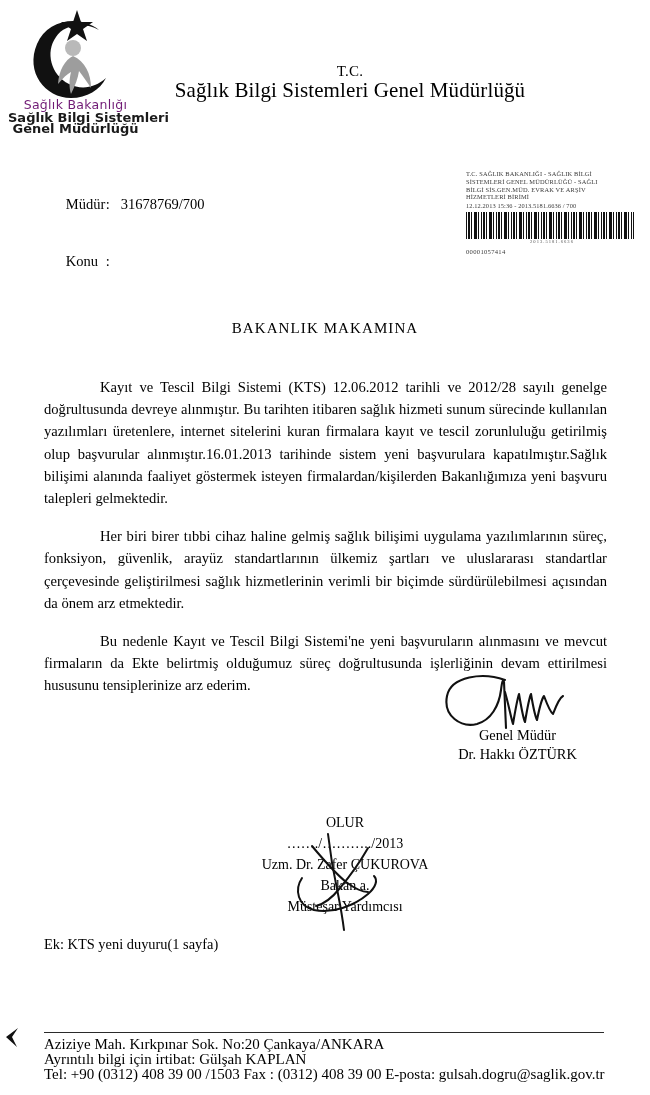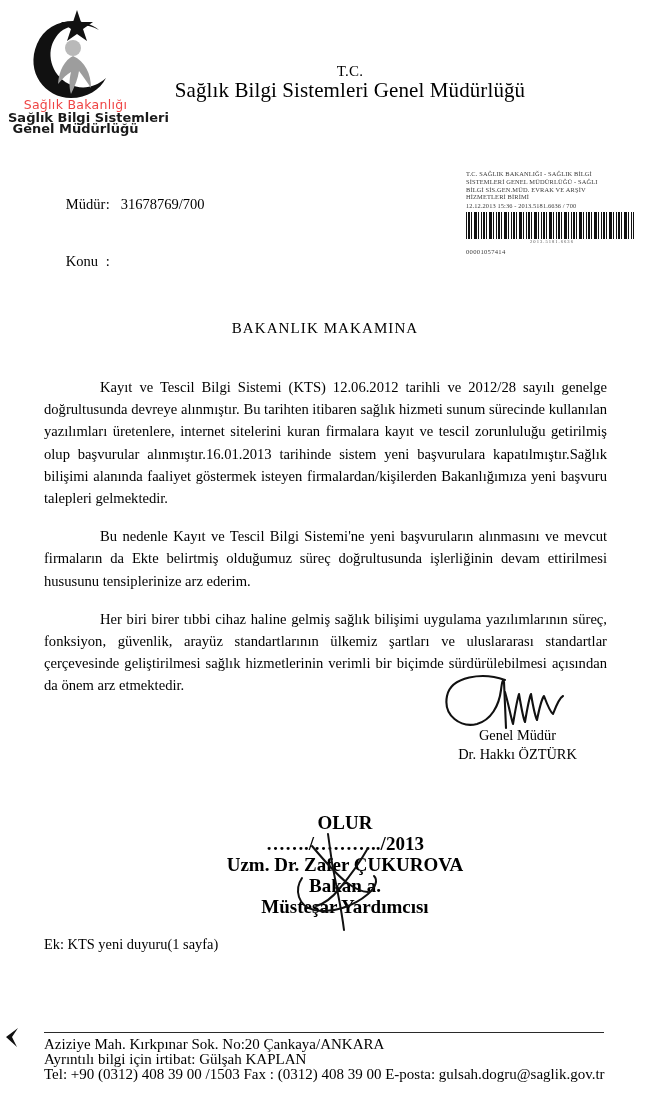--- a/index.html
+++ b/index.html
@@ -30,21 +30,21 @@
   .logo-mark {
     position: relative;
     width: 110px;
     height: 92px;
     margin: 0 auto;
   }
   .logo-mark svg { display: block; }
   .logo-caption-main {
     font-family: "DejaVu Sans", sans-serif;
     font-size: 12.5px;
-    color: #ef4444;
+    color: #701a75;
     letter-spacing: 0.3px;
     margin-top: -3px;
     white-space: nowrap;
   }
   .logo-caption-sub {
     font-family: "DejaVu Sans", sans-serif;
     font-size: 13px;
     font-weight: bold;
     color: #1a1a1a;
     line-height: 9.5px;
@@ -169,23 +169,22 @@
     pointer-events: none;
   }
 
   
   .olur-block {
     position: absolute;
     left: 190px;
     top: 812px;
     width: 310px;
     text-align: center;
-    font-size: 19px;
+    font-size: 14px;
     line-height: 21px;
-    font-weight: bold;
   }
   .olur-scribble {
     position: absolute;
     left: 282px;
     top: 832px;
     width: 130px;
     height: 100px;
     pointer-events: none;
   }
 
@@ -262,22 +261,22 @@
     <div class="stamp-date">12.12.2013 15:36 - 2013.5181.6636 / 700</div>
     <div class="barcode"></div>
     <div class="barcode-sub">2013.5181.6636</div>
     <div class="stamp-num">00001057414</div>
   </div>
 
   <div class="subject">BAKANLIK MAKAMINA</div>
 
   <div class="body-text">
     <p>Kayıt  ve Tescil Bilgi Sistemi  (KTS) 12.06.2012 tarihli  ve  2012/28 sayılı genelge doğrultusunda devreye alınmıştır. Bu tarihten itibaren sağlık hizmeti sunum sürecinde kullanılan yazılımları üretenlere, internet sitelerini kuran firmalara kayıt ve tescil zorunluluğu getirilmiş olup başvurular alınmıştır.16.01.2013 tarihinde  sistem yeni başvurulara kapatılmıştır.Sağlık bilişimi alanında faaliyet göstermek isteyen firmalardan/kişilerden Bakanlığımıza yeni başvuru talepleri gelmektedir.</p>
+    <p>Her biri birer tıbbi cihaz haline gelmiş sağlık bilişimi uygulama yazılımlarının süreç, fonksiyon, güvenlik, arayüz standartlarının ülkemiz şartları ve uluslararası standartlar çerçevesinde geliştirilmesi sağlık hizmetlerinin verimli bir biçimde sürdürülebilmesi açısından da önem arz etmektedir.</p>
     <p>Bu nedenle Kayıt ve Tescil Bilgi Sistemi'ne yeni başvuruların alınmasını ve mevcut firmaların da Ekte belirtmiş olduğumuz süreç doğrultusunda işlerliğinin devam ettirilmesi hususunu tensiplerinize arz ederim.</p>
-    <p>Her biri birer tıbbi cihaz haline gelmiş sağlık bilişimi uygulama yazılımlarının süreç, fonksiyon, güvenlik, arayüz standartlarının ülkemiz şartları ve uluslararası standartlar çerçevesinde geliştirilmesi sağlık hizmetlerinin verimli bir biçimde sürdürülebilmesi açısından da önem arz etmektedir.</p>
   </div>
 
   <svg class="sig-scribble" viewBox="0 0 140 62" xmlns="http://www.w3.org/2000/svg">
     <path d="M62 8 C40 0 8 4 4 24 C0 44 18 56 34 52 C48 48 56 34 58 18 C59 10 60 6 61 10 L63 56" fill="none" stroke="#111" stroke-width="2.1" stroke-linecap="round"></path>
     <path d="M62 20 C66 34 68 46 70 52 C72 40 74 28 76 22 C78 34 80 46 82 50 C84 38 86 26 88 22
              C90 34 92 44 94 48 C96 38 98 28 101 24 C104 32 107 40 110 42 C113 34 116 26 120 24" fill="none" stroke="#111" stroke-width="2.1" stroke-linecap="round" stroke-linejoin="round"></path>
   </svg>
 
   <div class="signature-block">
     <div>Genel Müdür</div>

